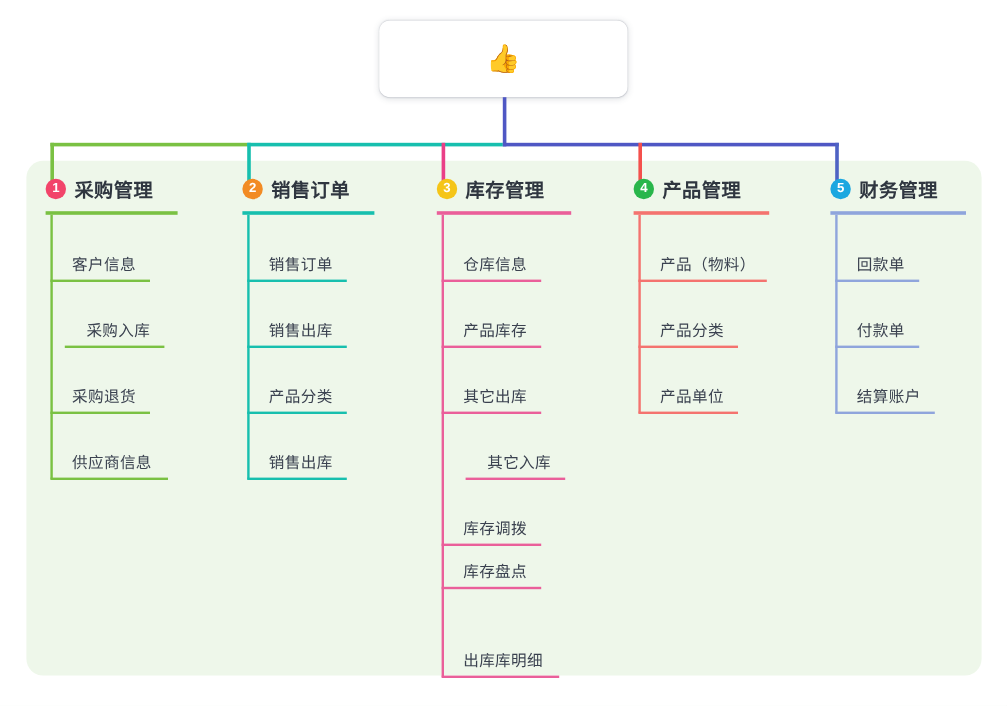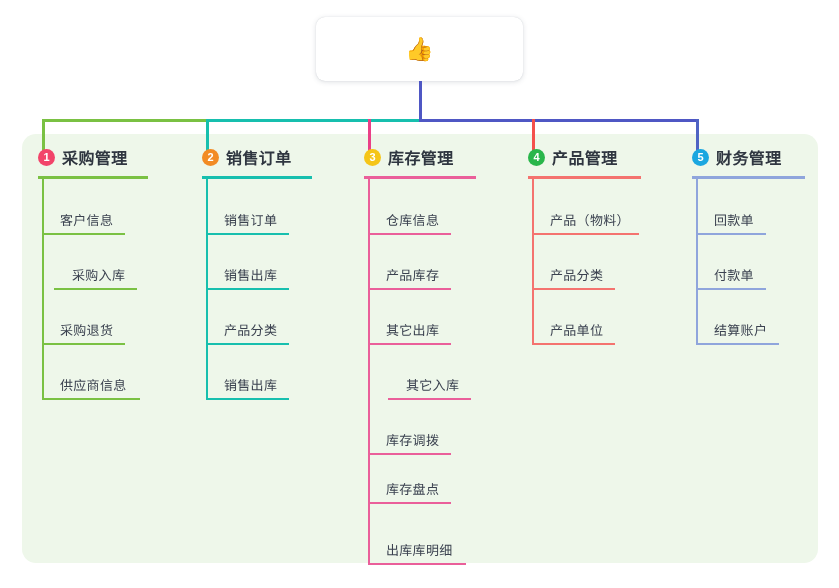--- a/index.html
+++ b/index.html
@@ -226,21 +226,21 @@
           <div class="leaf-rule" style="width: 83px; background: rgb(234, 95, 154);"></div>
         </div>
         <div class="leaf" style="top: 209px; width: 103px; margin-left: 20px;">
           <div class="leaf-label">其它入库</div>
           <div class="leaf-rule" style="width: 83px; background: rgb(234, 95, 154);"></div>
         </div>
         <div class="leaf" style="top: 264px; width: 103px;">
           <div class="leaf-label">库存调拨</div>
           <div class="leaf-rule" style="width: 83px; background: rgb(234, 95, 154);"></div>
         </div>
-        <div class="leaf" style="top: 313px; width: 103px;">
+        <div class="leaf" style="top: 300px; width: 103px;">
           <div class="leaf-label">库存盘点</div>
           <div class="leaf-rule" style="width: 83px; background: rgb(234, 95, 154);"></div>
         </div>
         <div class="leaf" style="top: 374px; width: 118px; text-decoration: underline;">
           <div class="leaf-label">出库库明细</div>
           <div class="leaf-rule" style="width: 98px; background: rgb(234, 95, 154);"></div>
         </div>
       </div>
       <div class="column" style="left: 512px;">
         <div class="col-head">

